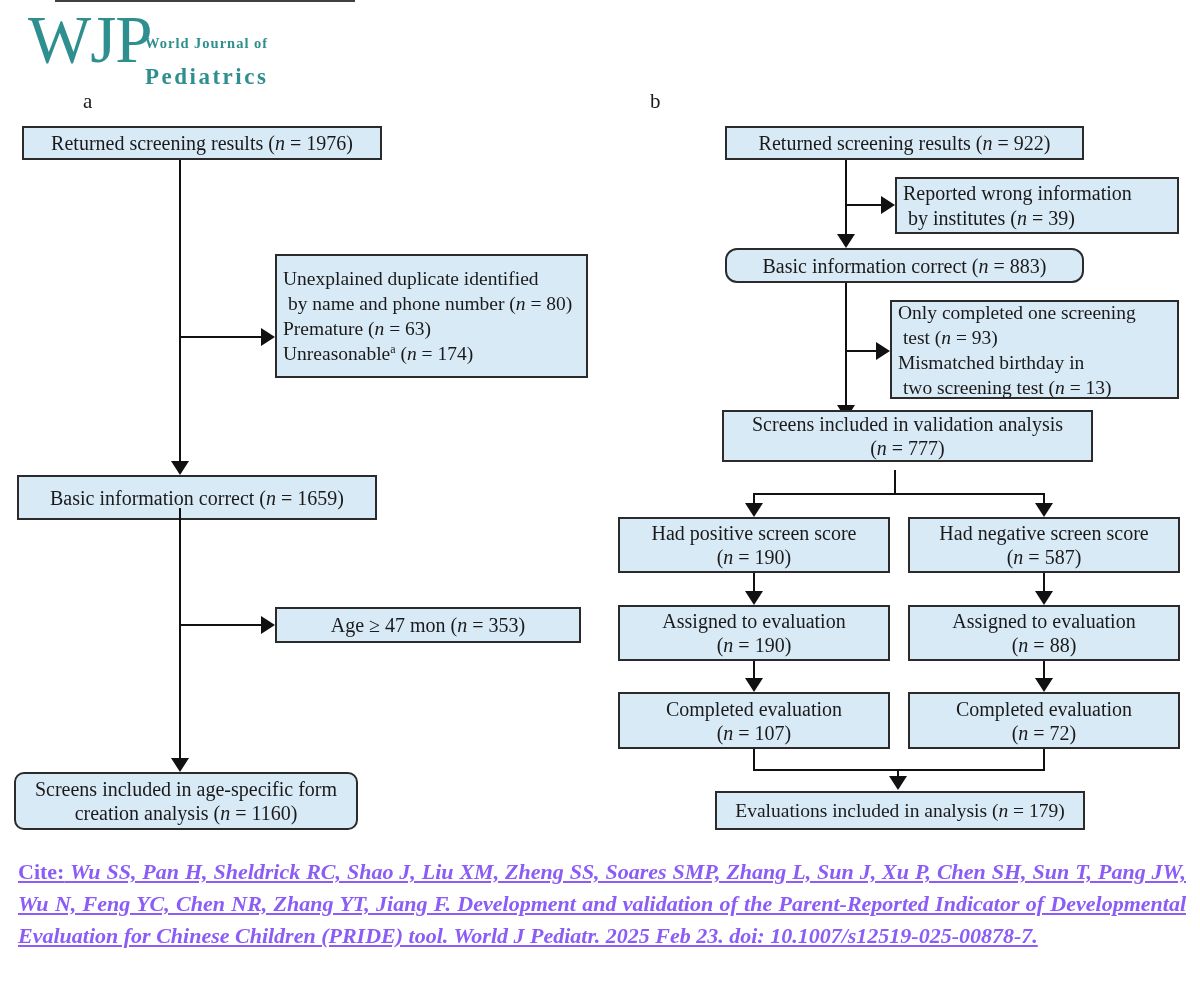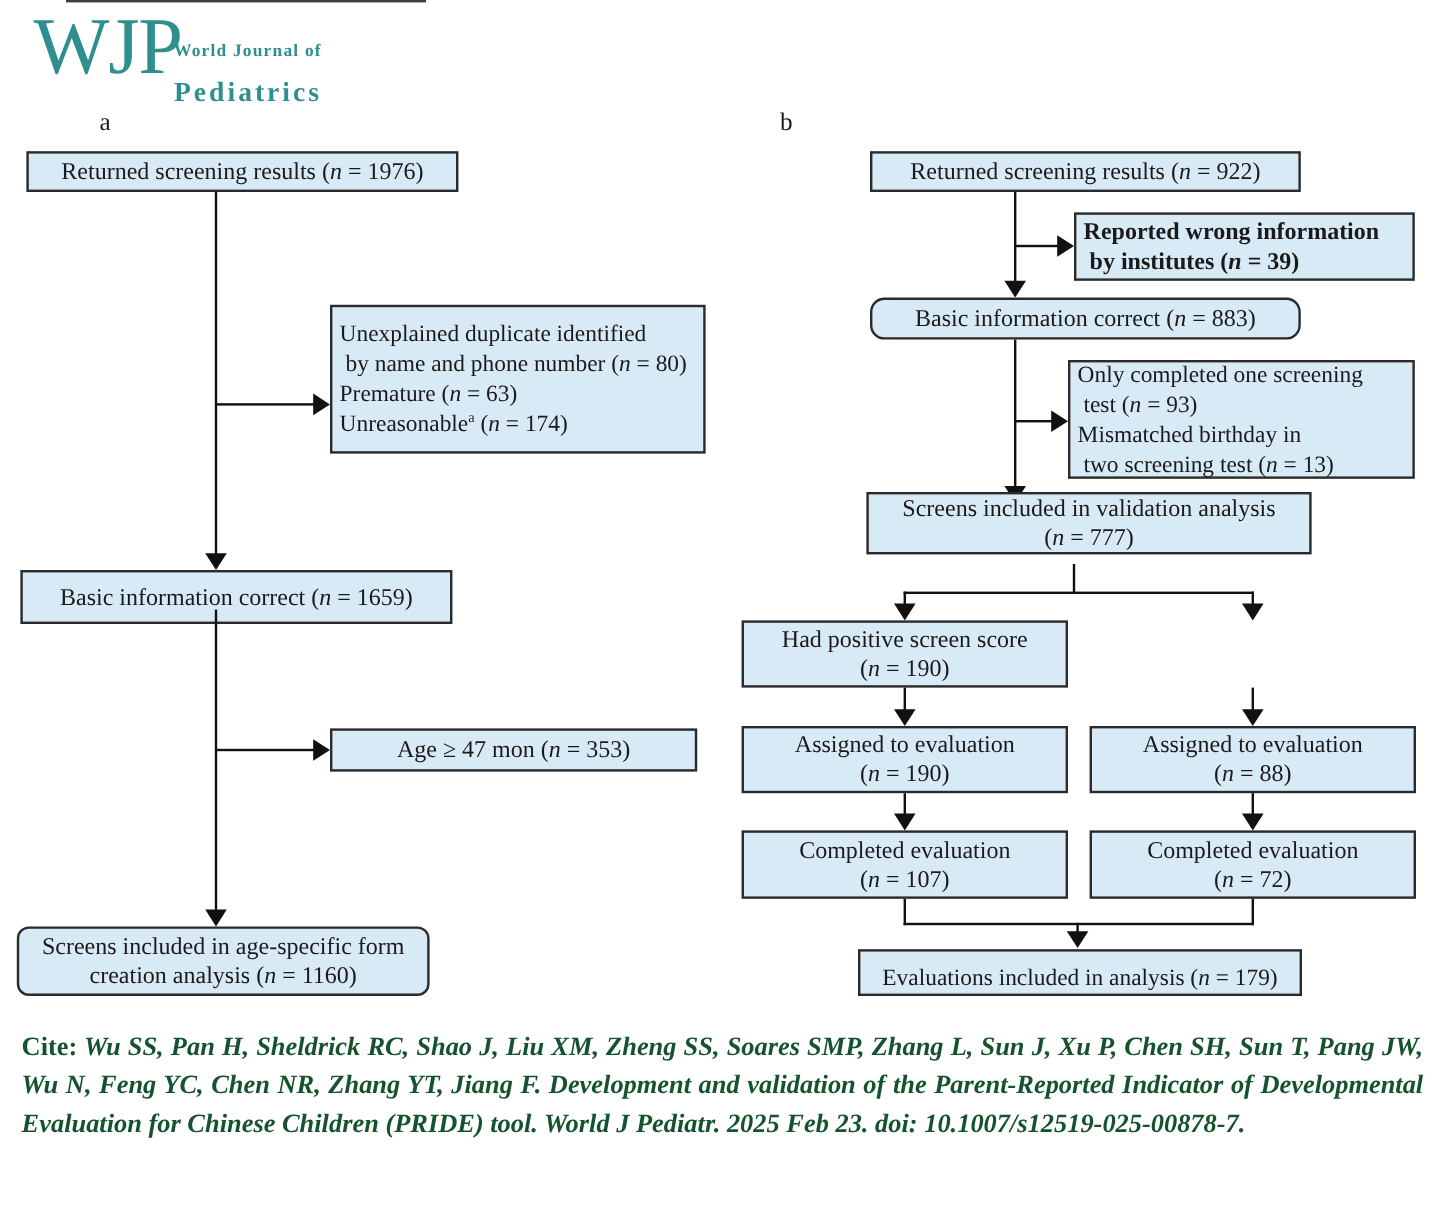--- a/index.html
+++ b/index.html
@@ -56,21 +56,22 @@
   .arr-right{position:absolute;width:0;height:0;
     border-top:9px solid transparent;border-bottom:9px solid transparent;
     border-left:14px solid var(--line);}
   
   .citation{
     position:absolute;left:18px;top:856px;width:1168px;
     margin:0;
     font-size:22px;line-height:32px;
     font-weight:bold;font-style:italic;
     text-align:justify;
-    color:#14532d;
+    color:#8b5cf6;
+    text-decoration:underline;
   }
   .cite-label{font-style:normal;font-weight:bold;}
 </style>
 </head>
 <body>
 
 <div class="figure">
 
   <div class="crop-artifact" style="left:55px;top:0;width:300px;height:2px;"></div>
 
@@ -120,21 +121,21 @@
   <div class="box" style="left:725px;top:126px;width:359px;height:34px;">
     <div class="txt">Returned screening results (<i>n</i> = 922)</div>
   </div>
 
   <div class="vline" style="left:845px;top:160px;height:76px;"></div>
   <div class="arr-down" style="left:837px;top:234px;"></div>
 
   <div class="hline" style="left:846px;top:204px;width:38px;"></div>
   <div class="arr-right" style="left:881px;top:196px;"></div>
 
-  <div class="box left" style="left:895px;top:177px;width:284px;height:57px;font-weight:bold;">
+  <div class="box left" style="left:895px;top:177px;width:284px;height:57px;">
     <div class="txt">Reported wrong information<br>&nbsp;by institutes (<i>n</i> = 39)</div>
   </div>
 
   <div class="box" style="left:725px;top:248px;width:359px;height:35px;border-radius:12px;">
     <div class="txt">Basic information correct (<i>n</i> = 883)</div>
   </div>
 
   <div class="vline" style="left:845px;top:283px;height:124px;"></div>
   <div class="arr-down" style="left:837px;top:405px;"></div>
 
@@ -152,20 +153,23 @@
   <div class="vline" style="left:894px;top:470px;height:25px;"></div>
   <div class="hline" style="left:753px;top:493px;width:292px;"></div>
   <div class="vline" style="left:753px;top:493px;height:12px;"></div>
   <div class="arr-down" style="left:745px;top:503px;"></div>
   <div class="vline" style="left:1043px;top:493px;height:12px;"></div>
   <div class="arr-down" style="left:1035px;top:503px;"></div>
 
   <div class="box" style="left:618px;top:517px;width:272px;height:56px;">
     <div class="txt">Had positive screen score<br>(<i>n</i> = 190)</div>
   </div>
+  <div class="box" style="left:908px;top:517px;width:272px;height:56px;">
+    <div class="txt">Had negative screen score<br>(<i>n</i> = 587)</div>
+  </div>
 
   <div class="vline" style="left:753px;top:573px;height:20px;"></div>
   <div class="arr-down" style="left:745px;top:591px;"></div>
   <div class="vline" style="left:1043px;top:573px;height:20px;"></div>
   <div class="arr-down" style="left:1035px;top:591px;"></div>
 
   <div class="box" style="left:618px;top:605px;width:272px;height:56px;">
     <div class="txt">Assigned to evaluation<br>(<i>n</i> = 190)</div>
   </div>
   <div class="box" style="left:908px;top:605px;width:272px;height:56px;">
@@ -183,21 +187,21 @@
   <div class="box" style="left:908px;top:692px;width:272px;height:57px;">
     <div class="txt">Completed evaluation<br>(<i>n</i> = 72)</div>
   </div>
 
   <div class="vline" style="left:753px;top:749px;height:22px;"></div>
   <div class="vline" style="left:1043px;top:749px;height:22px;"></div>
   <div class="hline" style="left:753px;top:769px;width:292px;"></div>
   <div class="vline" style="left:897px;top:769px;height:9px;"></div>
   <div class="arr-down" style="left:889px;top:776px;"></div>
 
-  <div class="box small" style="left:715px;top:791px;width:370px;height:39px;align-items:flex-end;">
+  <div class="box small" style="left:715px;top:791px;width:370px;height:39px;">
     <div class="txt">Evaluations included in analysis (<i>n</i> = 179)</div>
   </div>
 
   <p class="citation">
     <span class="cite-label">Cite:</span>
     <span class="cite-text">Wu SS, Pan H, Sheldrick RC, Shao J, Liu XM, Zheng SS, Soares SMP, Zhang L, Sun J, Xu P, Chen SH, Sun T, Pang JW, Wu N, Feng YC, Chen NR, Zhang YT, Jiang F. Development and validation of the Parent-Reported Indicator of Developmental Evaluation for Chinese Children (PRIDE) tool. World J Pediatr. 2025 Feb 23. doi: 10.1007/s12519-025-00878-7.</span>
   </p>
 
 </div>
 

